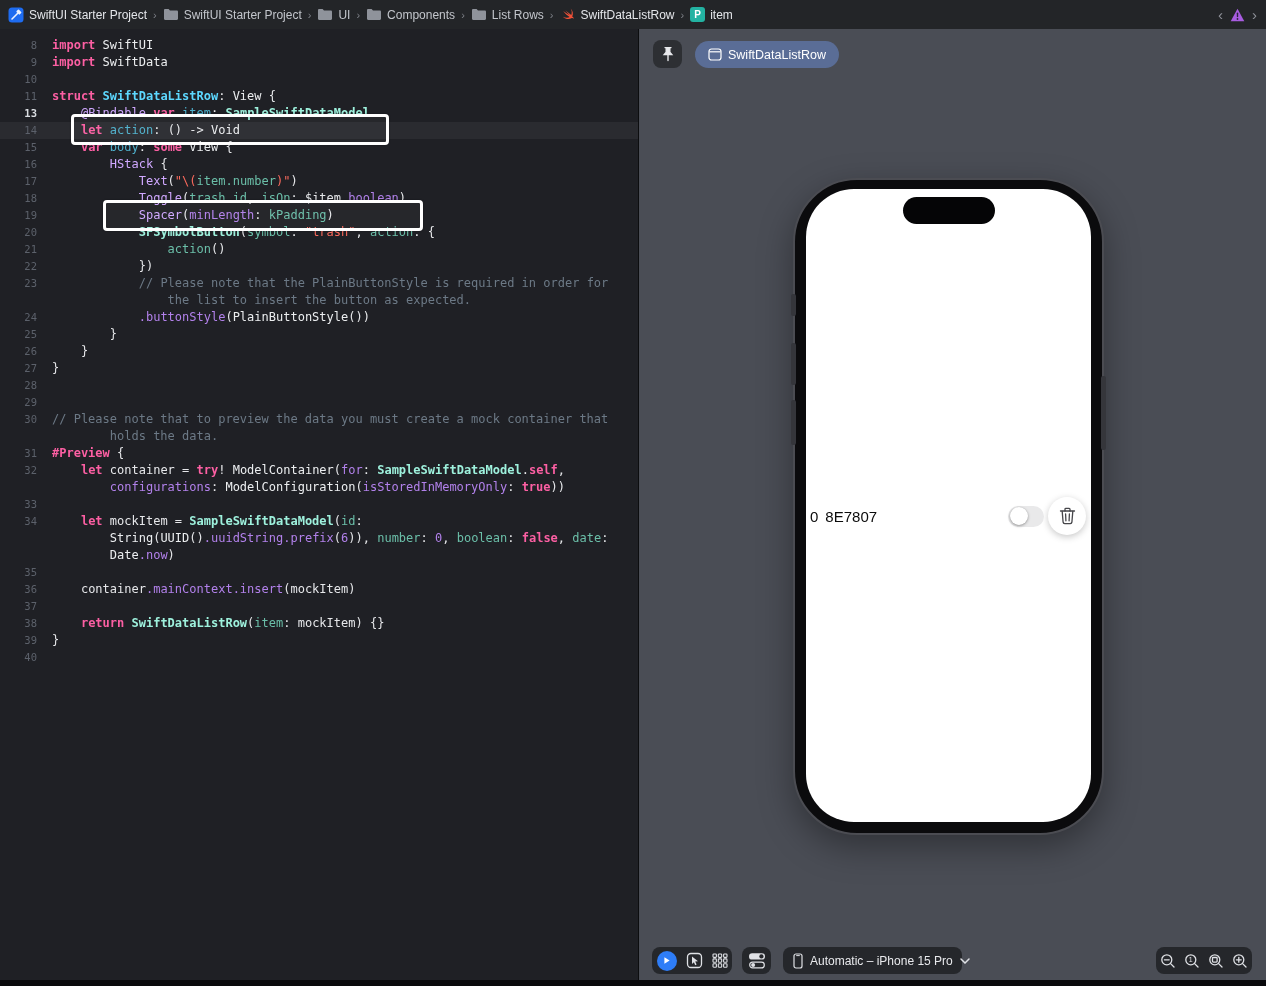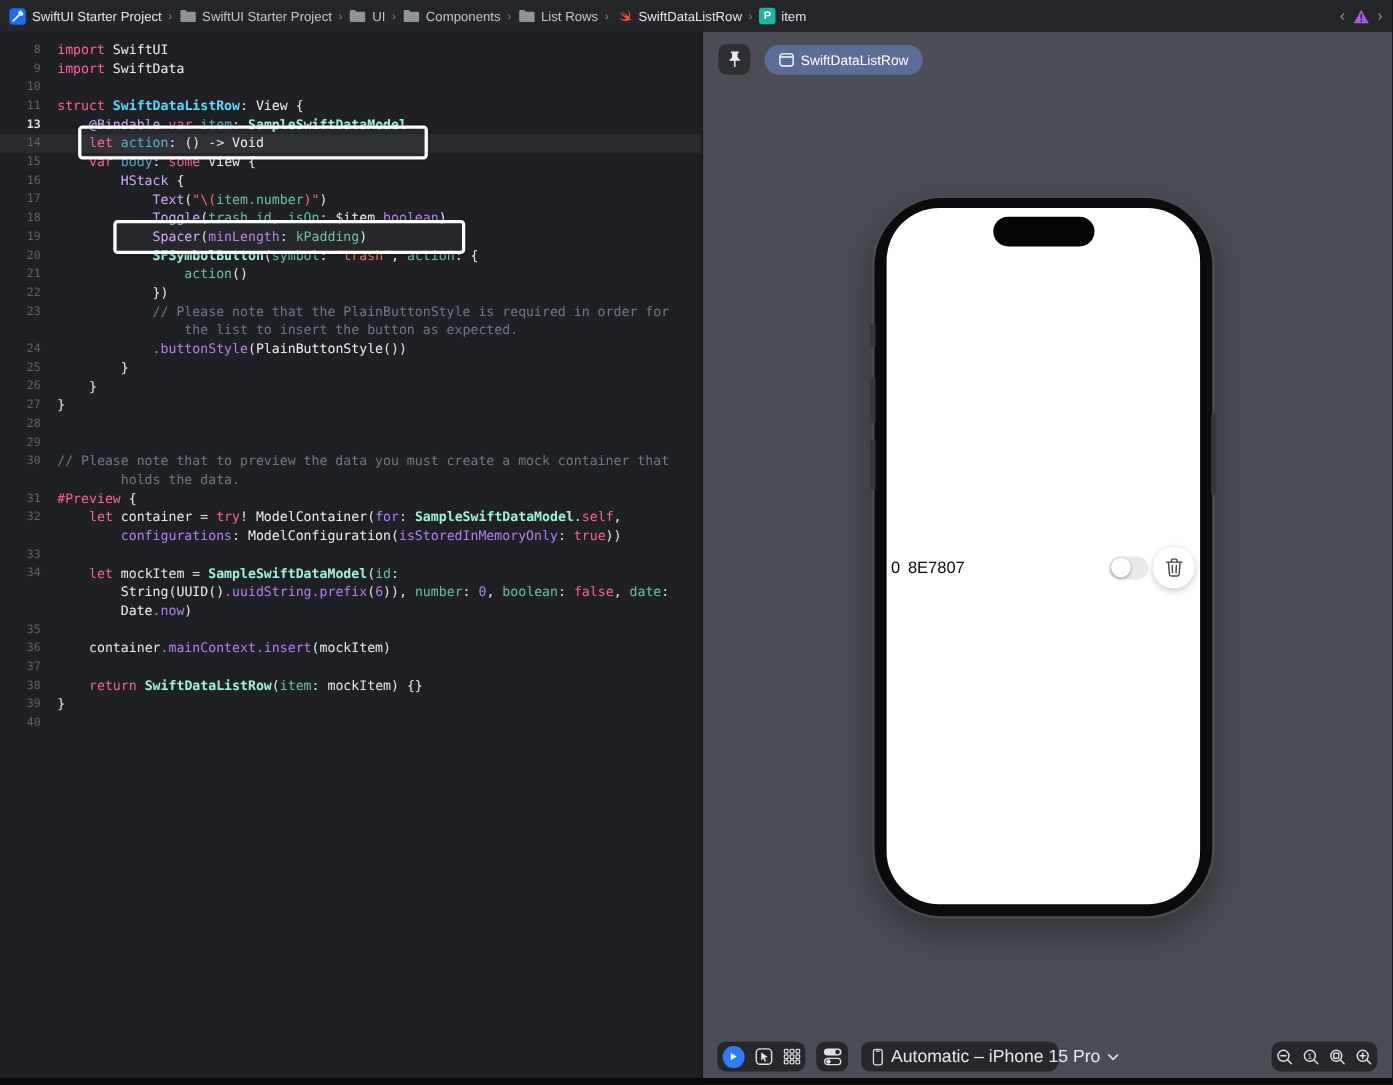--- a/index.html
+++ b/index.html
@@ -18,21 +18,21 @@
   .nav-right{display:flex;align-items:center;gap:6px;padding-right:8px;}
   .navchev{color:#8e9199;font-size:15px;line-height:1;padding:0 1px;cursor:default;}
   
   .editor{position:absolute;left:0;top:29px;width:638px;height:957px;background:#1f2025;overflow:hidden;}
   .codelines{position:absolute;left:0;top:8px;width:100%;}
   .crow{height:17px;line-height:17px;display:flex;font-family:"DejaVu Sans Mono","Liberation Mono",monospace;
         font-size:12px;white-space:pre;}
   .lnum{width:37px;flex:0 0 37px;text-align:right;color:#5c616b;font-size:10.5px;line-height:17px;}
   .lnum.hl{color:#dadde2;font-weight:bold;}
   .ccode{margin-left:15px;}
-  .pl{color:#e6e7ea}.kw{color:#fc5fa3;font-weight:normal}.cm{color:#6c7986}.st{color:#fc6a5d}
+  .pl{color:#e6e7ea}.kw{color:#fc5fa3;font-weight:bold}.cm{color:#6c7986}.st{color:#fc6a5d}
   .nm{color:#b281eb}.sp{color:#b281eb}.ot{color:#d0a8ff}.pt{color:#9ef1dd;font-weight:bold}
   .td{color:#5dd8ff;font-weight:bold}.od{color:#4eb0cc}.tw{color:#eceef0;font-weight:normal}.pp{color:#6bbfa9}
   .linehl{position:absolute;left:0;width:100%;height:17px;background:rgba(255,255,255,.05);}
   .annbox{position:absolute;border:3px solid #fff;border-radius:4px;background:rgba(255,255,255,.03);
           box-shadow:0 0 2px rgba(0,0,0,.4);}
   
   .divider{position:absolute;left:638px;top:29px;width:1px;height:957px;background:#0c0d0f;}
   .canvas{position:absolute;left:639px;top:29px;width:627px;height:957px;background:#4a4d55;overflow:hidden;}
   .pinbtn{position:absolute;left:14px;top:11px;width:29px;height:28px;border-radius:8px;background:#2d2f33;
           display:flex;align-items:center;justify-content:center;}
@@ -54,21 +54,21 @@
         box-shadow:0 1px 3px rgba(0,0,0,.35),0 0 1px rgba(0,0,0,.15);}
   .trashbtn{margin-left:4px;width:38px;height:38px;border-radius:50%;background:#fff;flex:0 0 38px;
             box-shadow:0 2px 7px rgba(0,0,0,.22);display:flex;align-items:center;justify-content:center;}
   
   .btoolbar{position:absolute;left:0;bottom:6px;width:100%;height:33px;}
   .tgroup{position:absolute;background:#25272b;border-radius:8px;height:27px;display:flex;align-items:center;}
   .g-modes{left:13px;width:80px;justify-content:space-around;}
   .g-switch{left:103px;width:29px;justify-content:center;}
   .g-device{left:144px;width:179px;gap:7px;padding:0 10px;box-sizing:border-box;}
   .g-zoom{left:517px;width:96px;justify-content:space-around;}
-  .devlbl{color:#e8e9ec;font-size:16px;white-space:nowrap;}
+  .devlbl{color:#e8e9ec;font-size:12px;white-space:nowrap;}
   .playc{width:20px;height:20px;border-radius:50%;background:#2e7df7;display:flex;align-items:center;justify-content:center;}
   .bstrip{position:absolute;left:0;top:980px;width:1266px;height:6px;background:#0a0a0c;}
   .micon{display:flex;align-items:center;justify-content:center;}
 </style>
 </head>
 <body>
 
 <div class="window">
 
   <div class="topbar">

